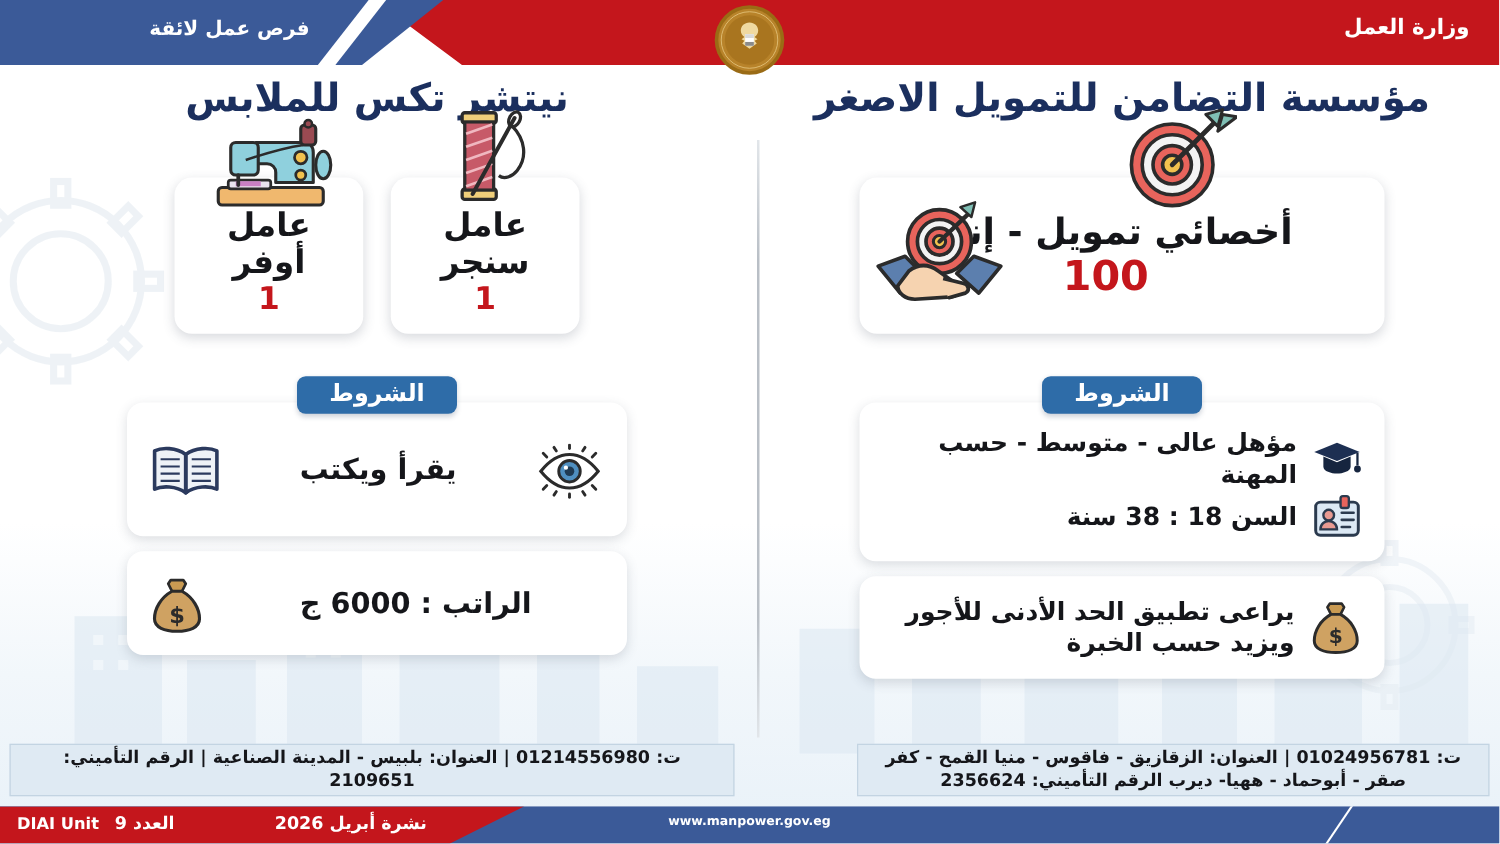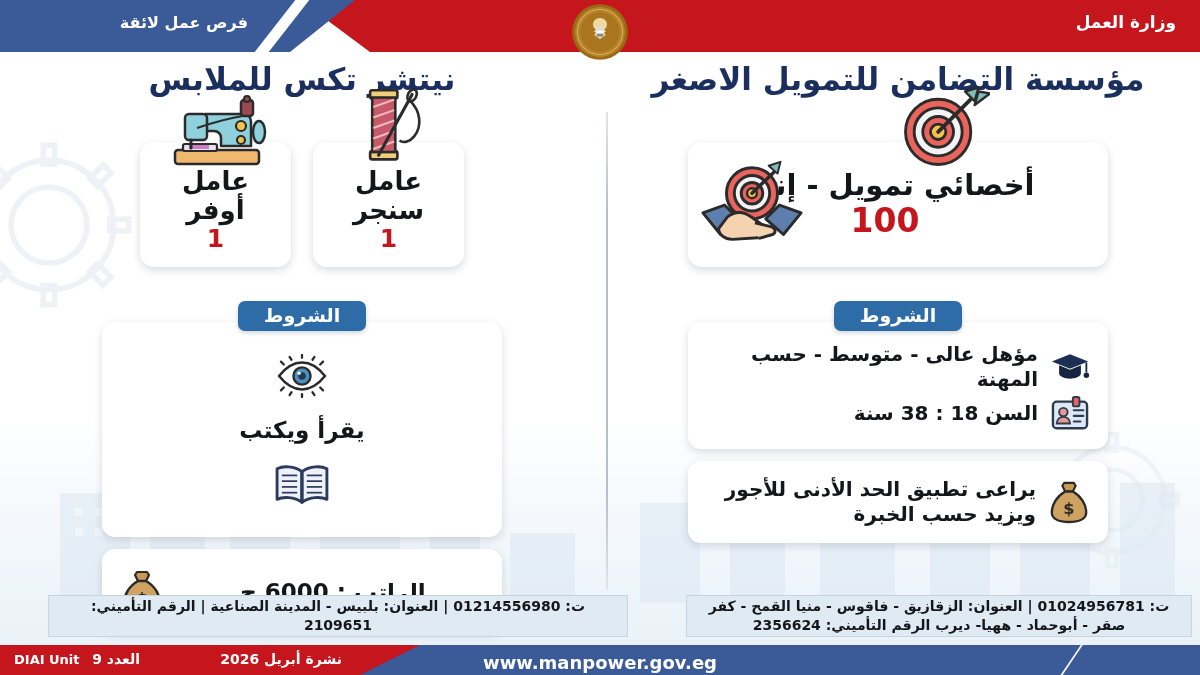--- a/index.html
+++ b/index.html
@@ -164,21 +164,21 @@
   #col-right .cond-box.standalone { padding: 12px 18px; }
 
   .icon-slot { flex: 0 0 auto; display: flex; align-items: center; justify-content: center; }
 
   
   .contact-strip {
     position: absolute; bottom: 38px; height: 42px;
     background: #dfeaf3; border: 1px solid #c3d4e2;
     display: flex; align-items: center; justify-content: center;
     color: #15161a; font-weight: bold; font-size: 14px; line-height: 1.35;
-    text-align: center; padding: 2px 10px; z-index: 5; margin-left: 40px;
+    text-align: center; padding: 2px 10px; z-index: 5;
   }
   #contact-right { right: 8px; width: 506px; }
   #contact-left  { left: 8px;  width: 580px; }
 
   
   #bottombar {
     position: absolute; bottom: 0; left: 0; width: 1200px; height: 30px;
     overflow: hidden; z-index: 7;
   }
   #bottombar .blue-band {
@@ -193,21 +193,21 @@
     position: absolute; top: -4px; right: 128px; width: 2px; height: 40px;
     background: #ffffff; transform: skewX(-34deg);
   }
   #bottombar .bulletin {
     position: absolute; top: 6px; right: 818px; width: 330px;
     display: flex; justify-content: space-around; align-items: center;
     color: #ffffff; font-size: 14px; font-weight: bold;
   }
   #bottombar .website {
     position: absolute; top: 7px; left: 0; right: 0; text-align: center;
-    color: #ffffff; font-size: 18px; font-weight: bold; direction: ltr;
+    color: #ffffff; font-size: 10px; font-weight: bold; direction: ltr;
   }
   #bottombar .unit {
     position: absolute; top: 7px; left: 14px;
     color: #ffffff; font-size: 13px; font-weight: bold; direction: ltr;
   }
 </style>
 </head>
 <body>
 
 <div id="poster">
@@ -438,21 +438,21 @@
         </div>
         <div class="job-title">عامل أوفر</div>
         <div class="job-count">1</div>
       </div>
     </div>
 
     <div class="cond-section">
       <div class="cond-badge">الشروط</div>
 
       <div class="cond-box">
-        <div class="cond-row" style="justify-content:flex-start;gap:18px;padding:12px 0;flex-direction:column;">
+        <div class="cond-row" style="justify-content:flex-start;gap:18px;padding:12px 0;">
           <span class="icon-slot">
             <svg width="56" height="44" viewBox="0 0 58 46">
               <g stroke="#2b2b2b" stroke-width="2.4" stroke-linecap="round">
                 <path d="M29 4 v-3"></path>
                   <path d="M18 6 l-2-3"></path>
                   <path d="M40 6 l2-3"></path>
                 <path d="M10 11 l-3-3"></path>
                   <path d="M48 11 l3-3"></path>
                 <path d="M29 42 v3"></path>
                   <path d="M18 40 l-2 3"></path>

